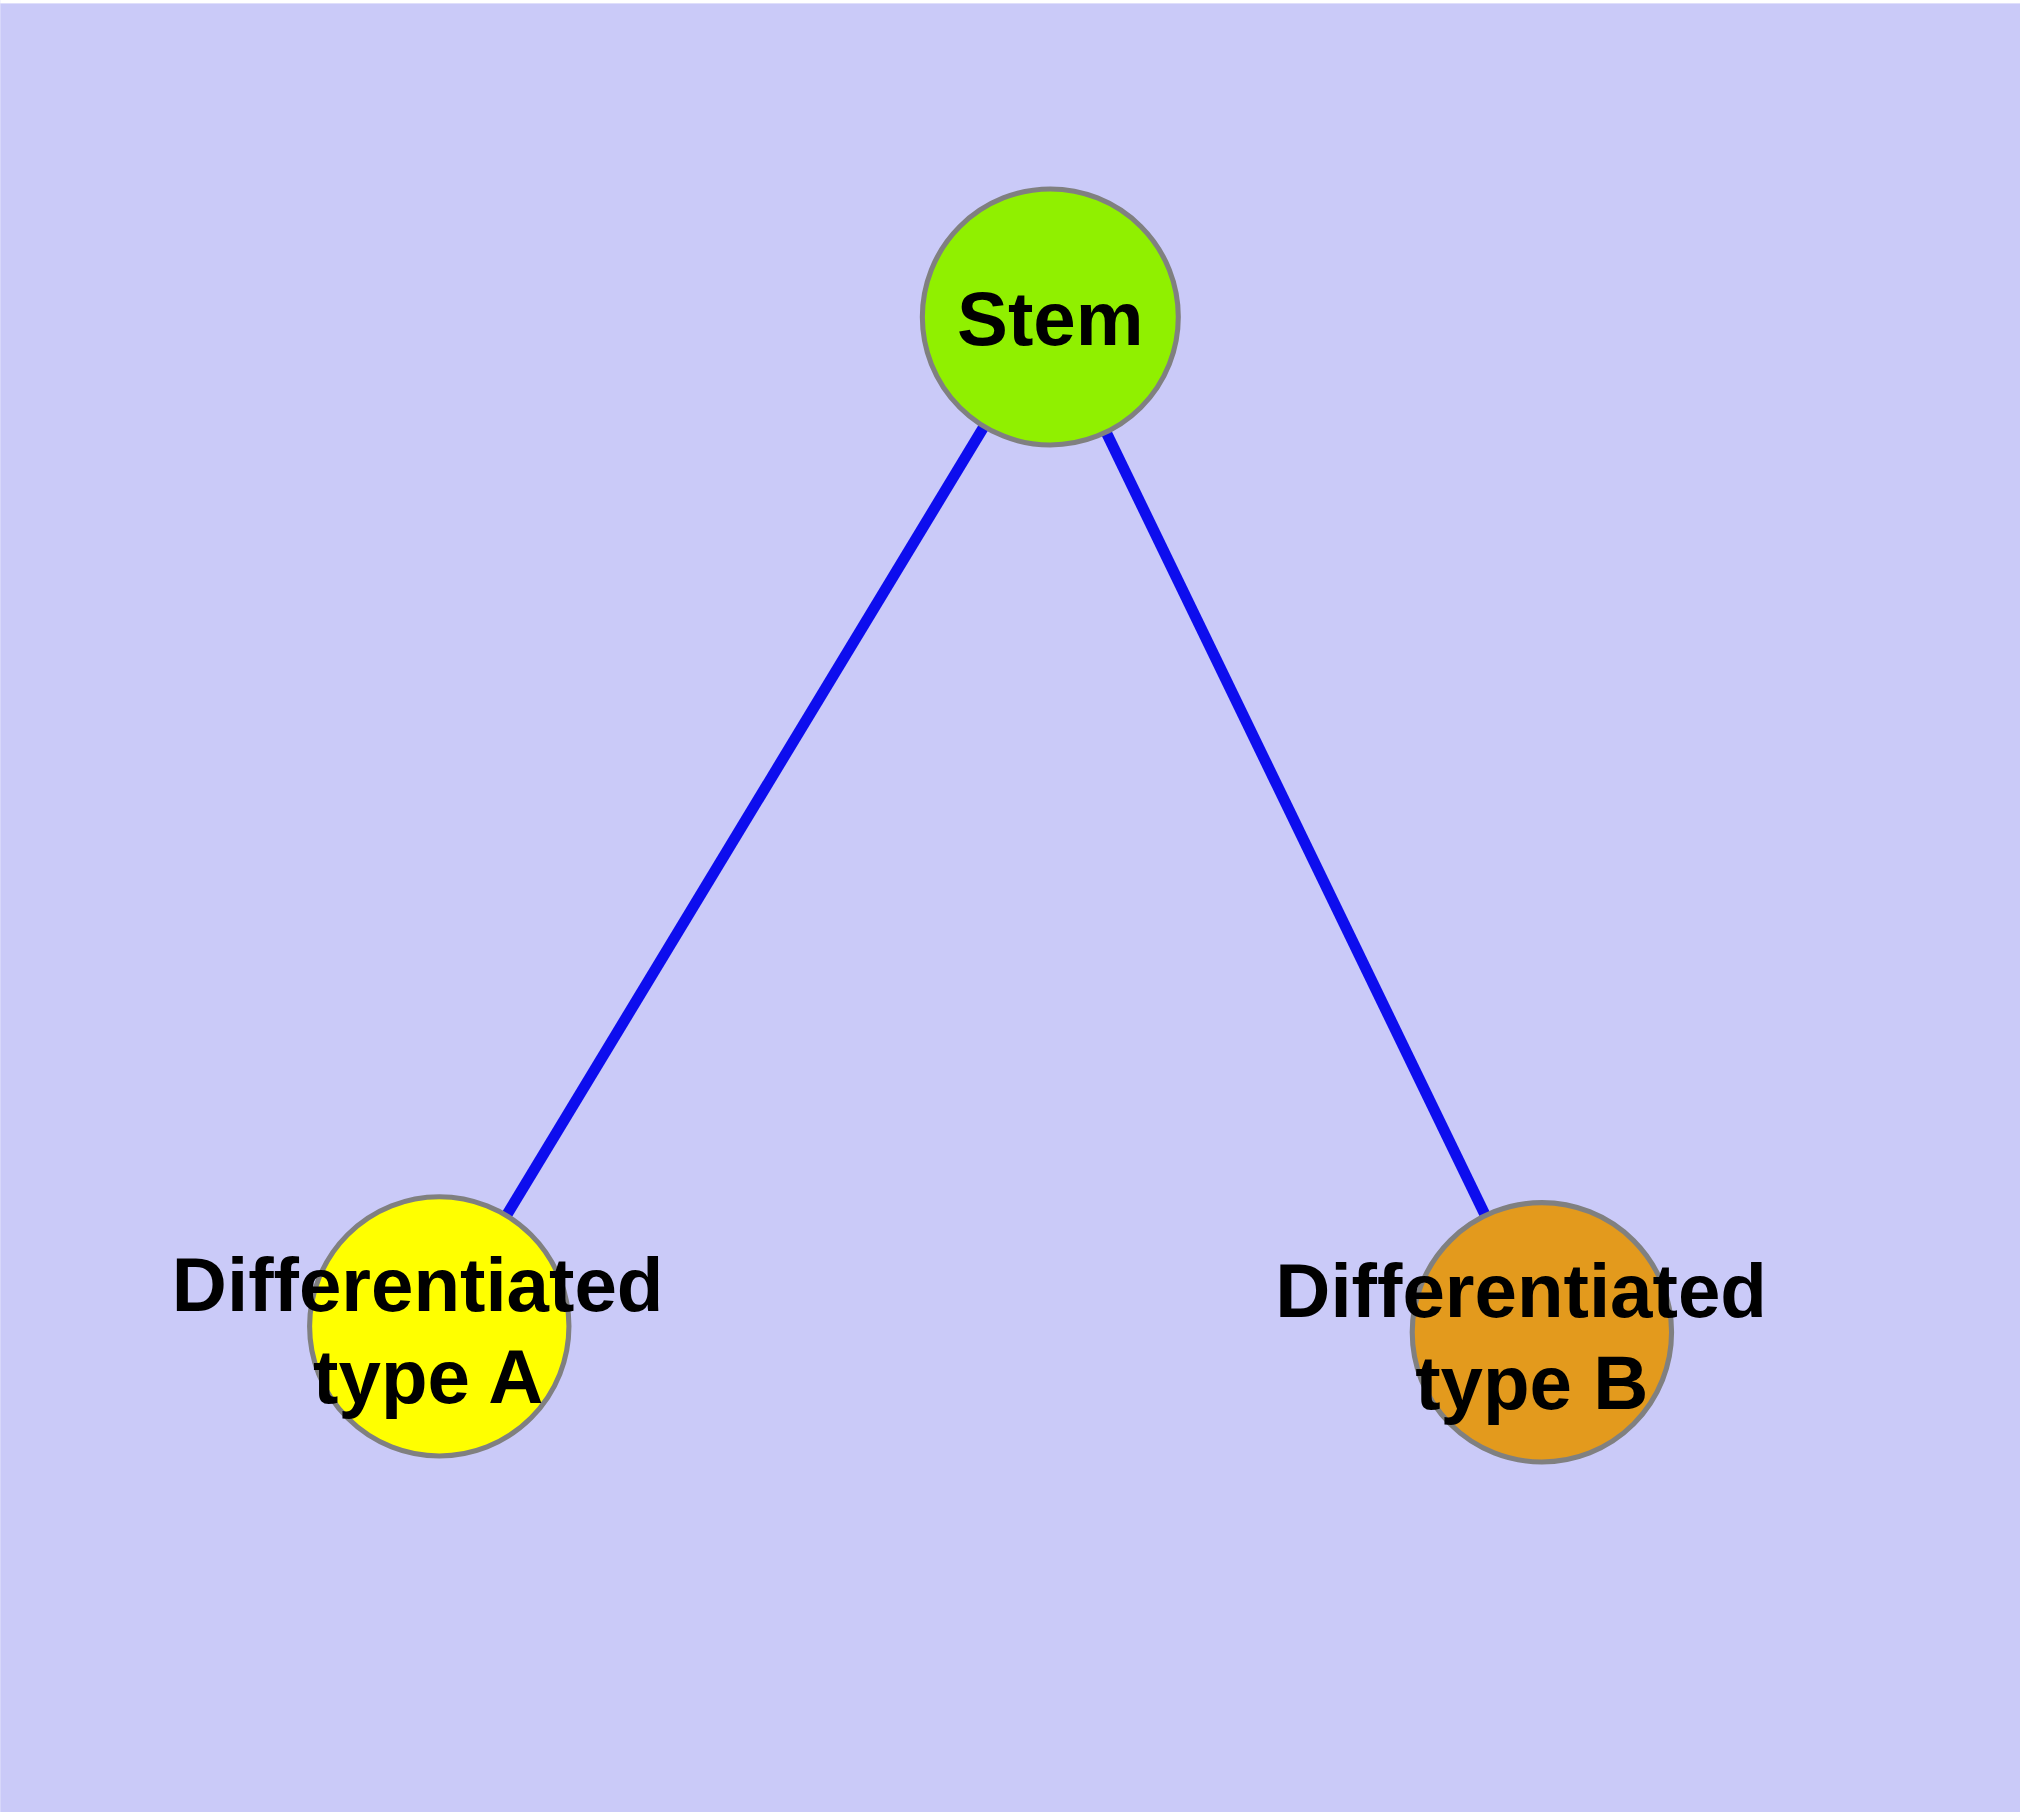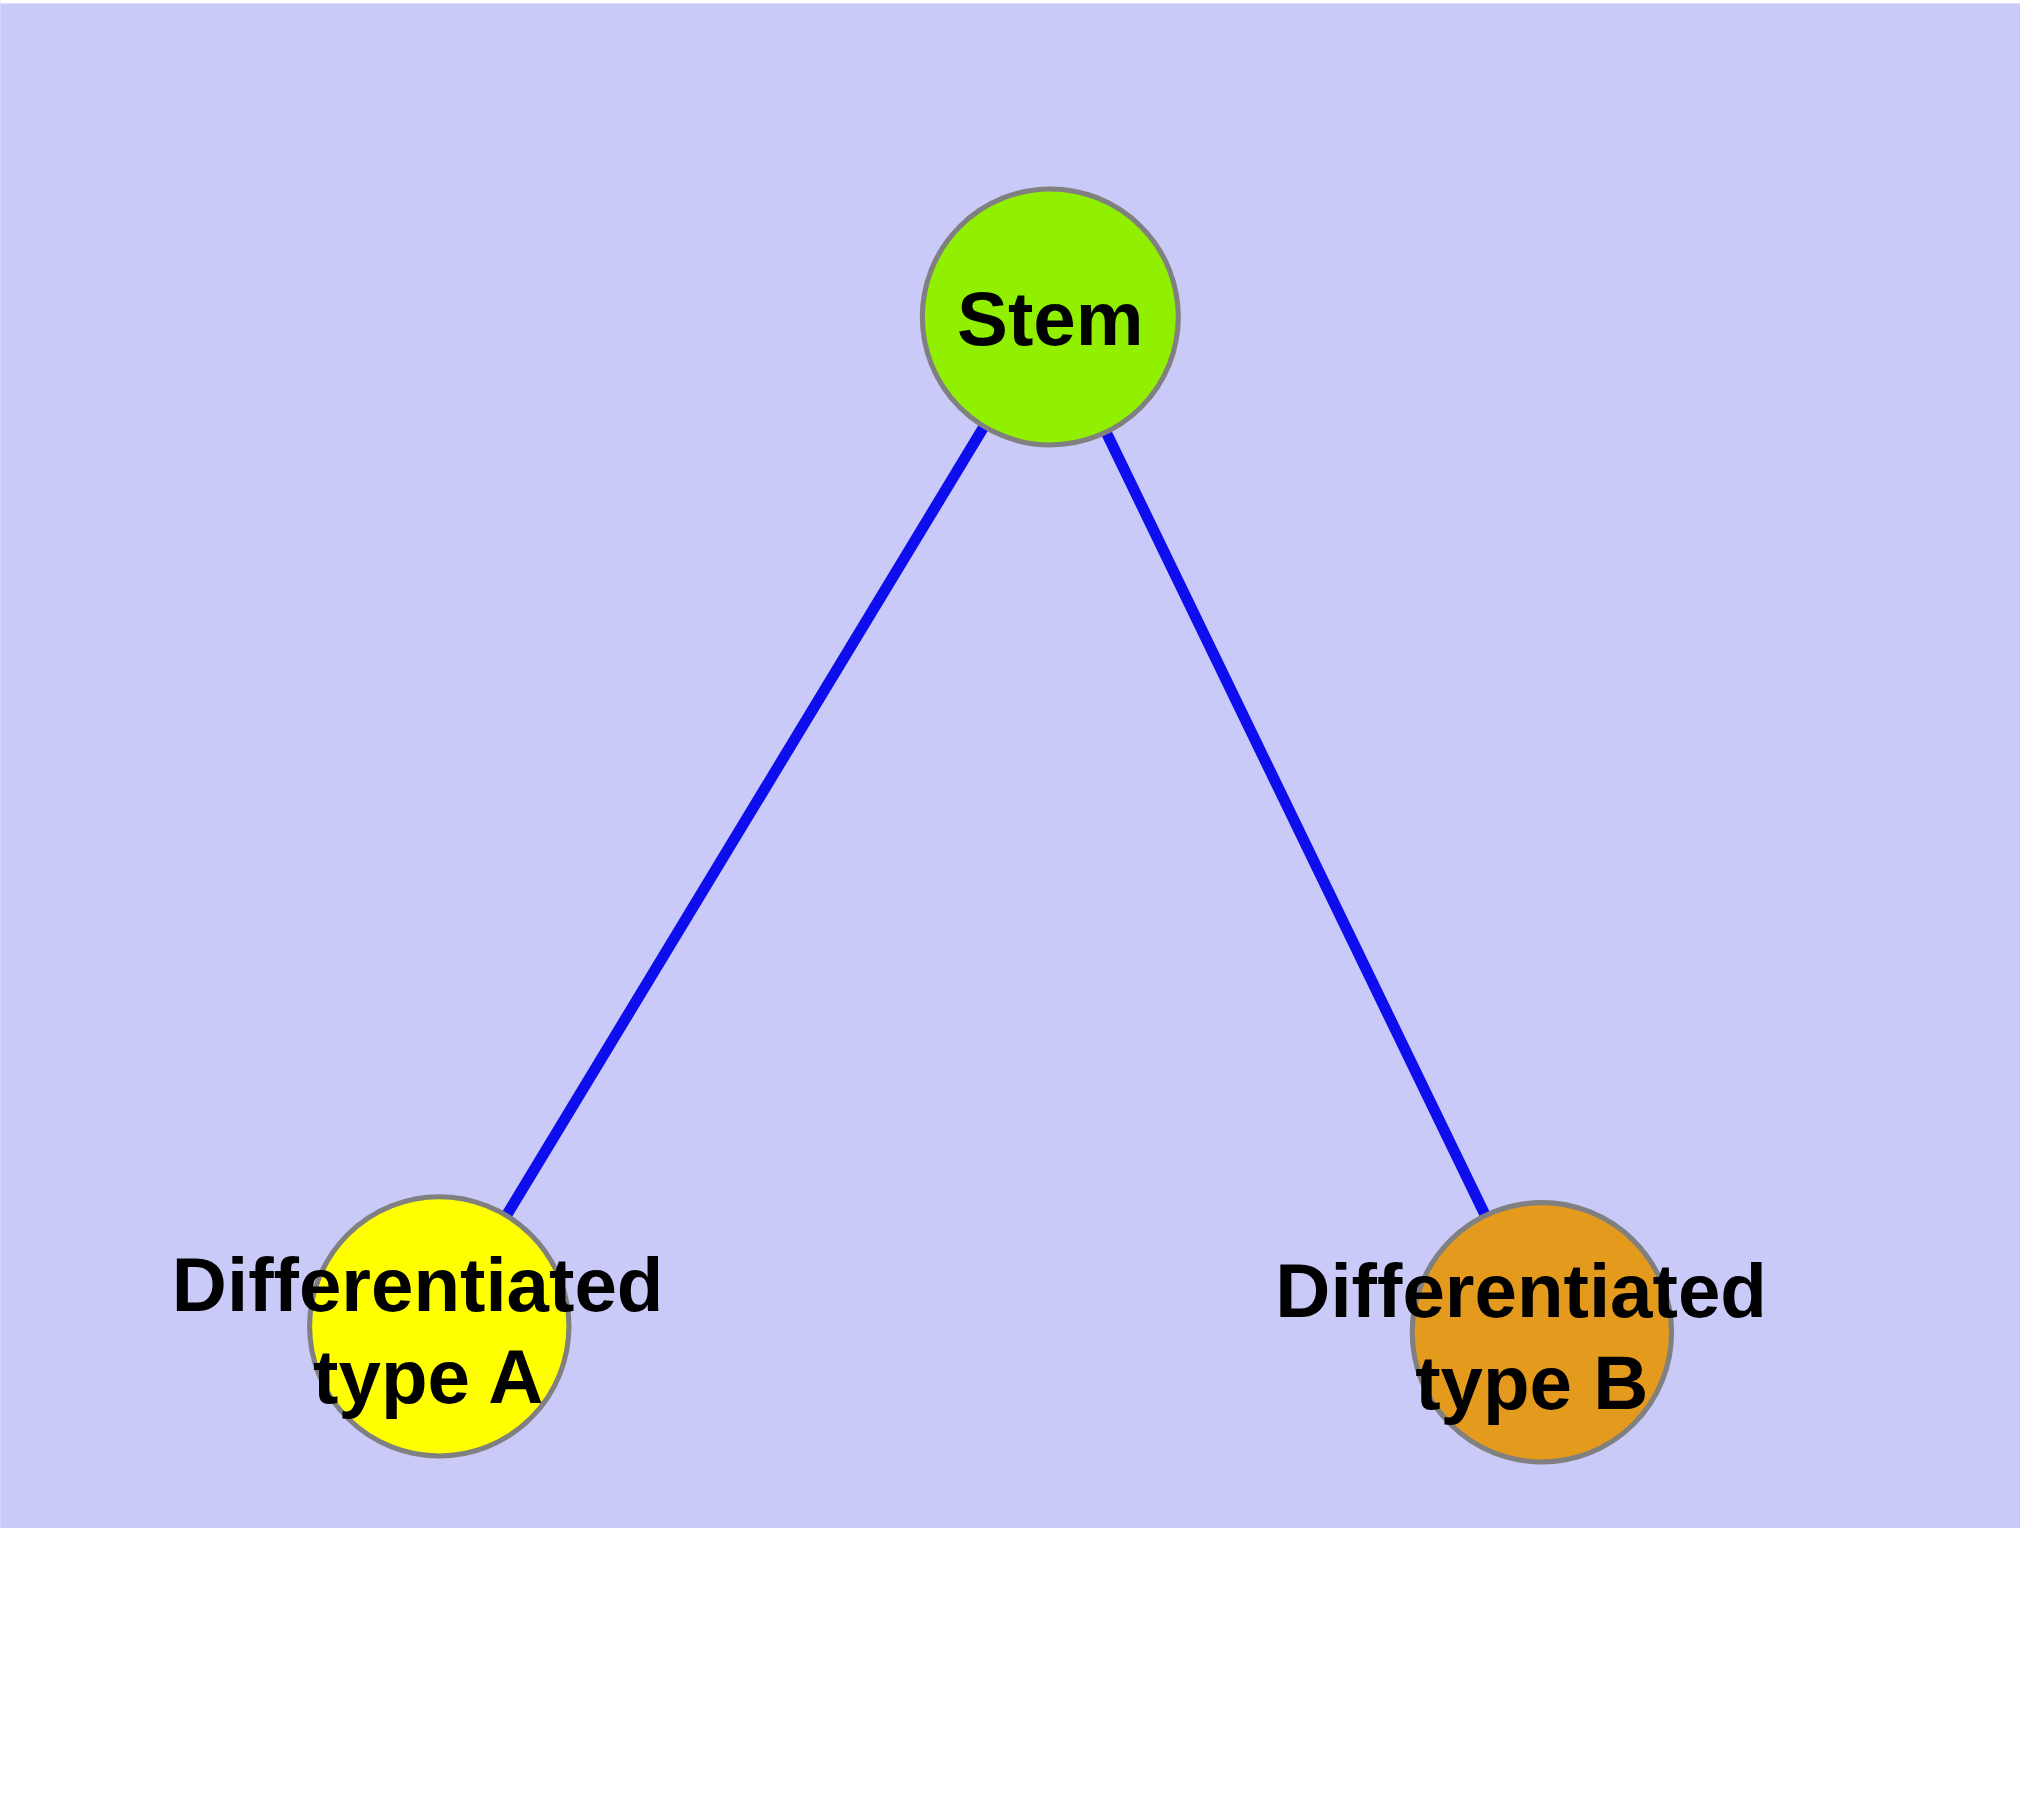--- a/index.html
+++ b/index.html
@@ -3,21 +3,21 @@
 <meta charset="utf-8">
 <style>
   html, body {
     margin: 0;
     padding: 0;
     background: #ffffff;
   }
   .canvas {
     position: relative;
     width: 2021px;
-    height: 1528px;
+    height: 1812px;
     overflow: hidden;
     font-family: "Liberation Sans", sans-serif;
   }
   .canvas svg {
     position: absolute;
     left: 0;
     top: 0;
     display: block;
   }
   .node-label {

